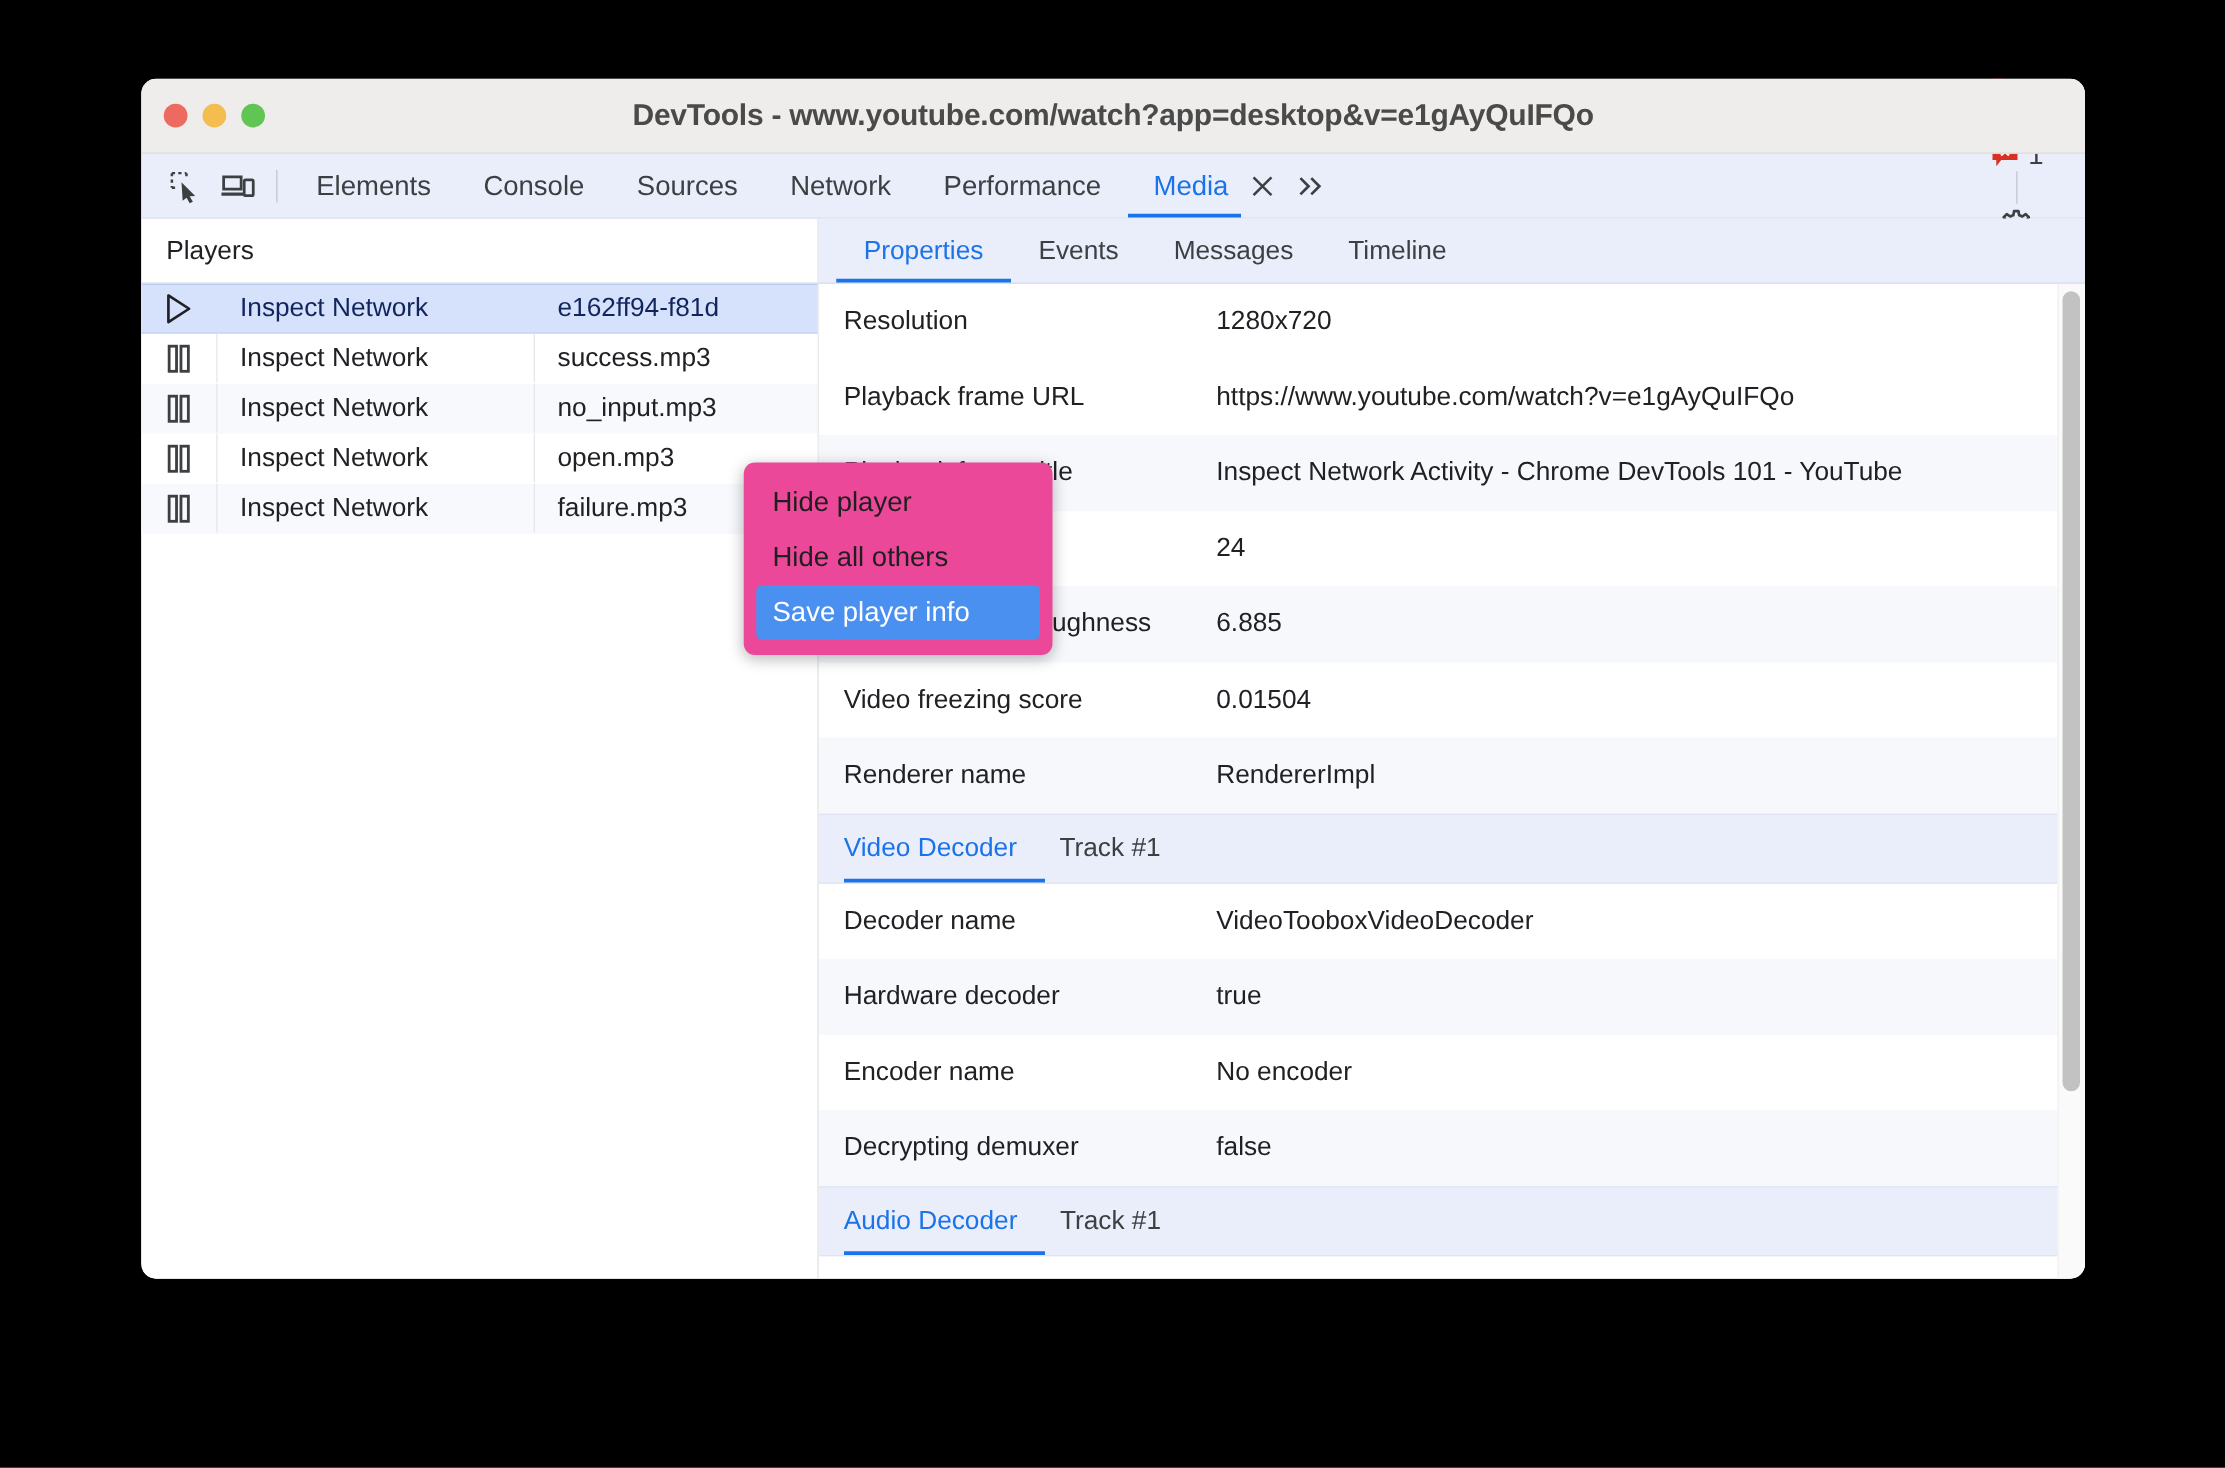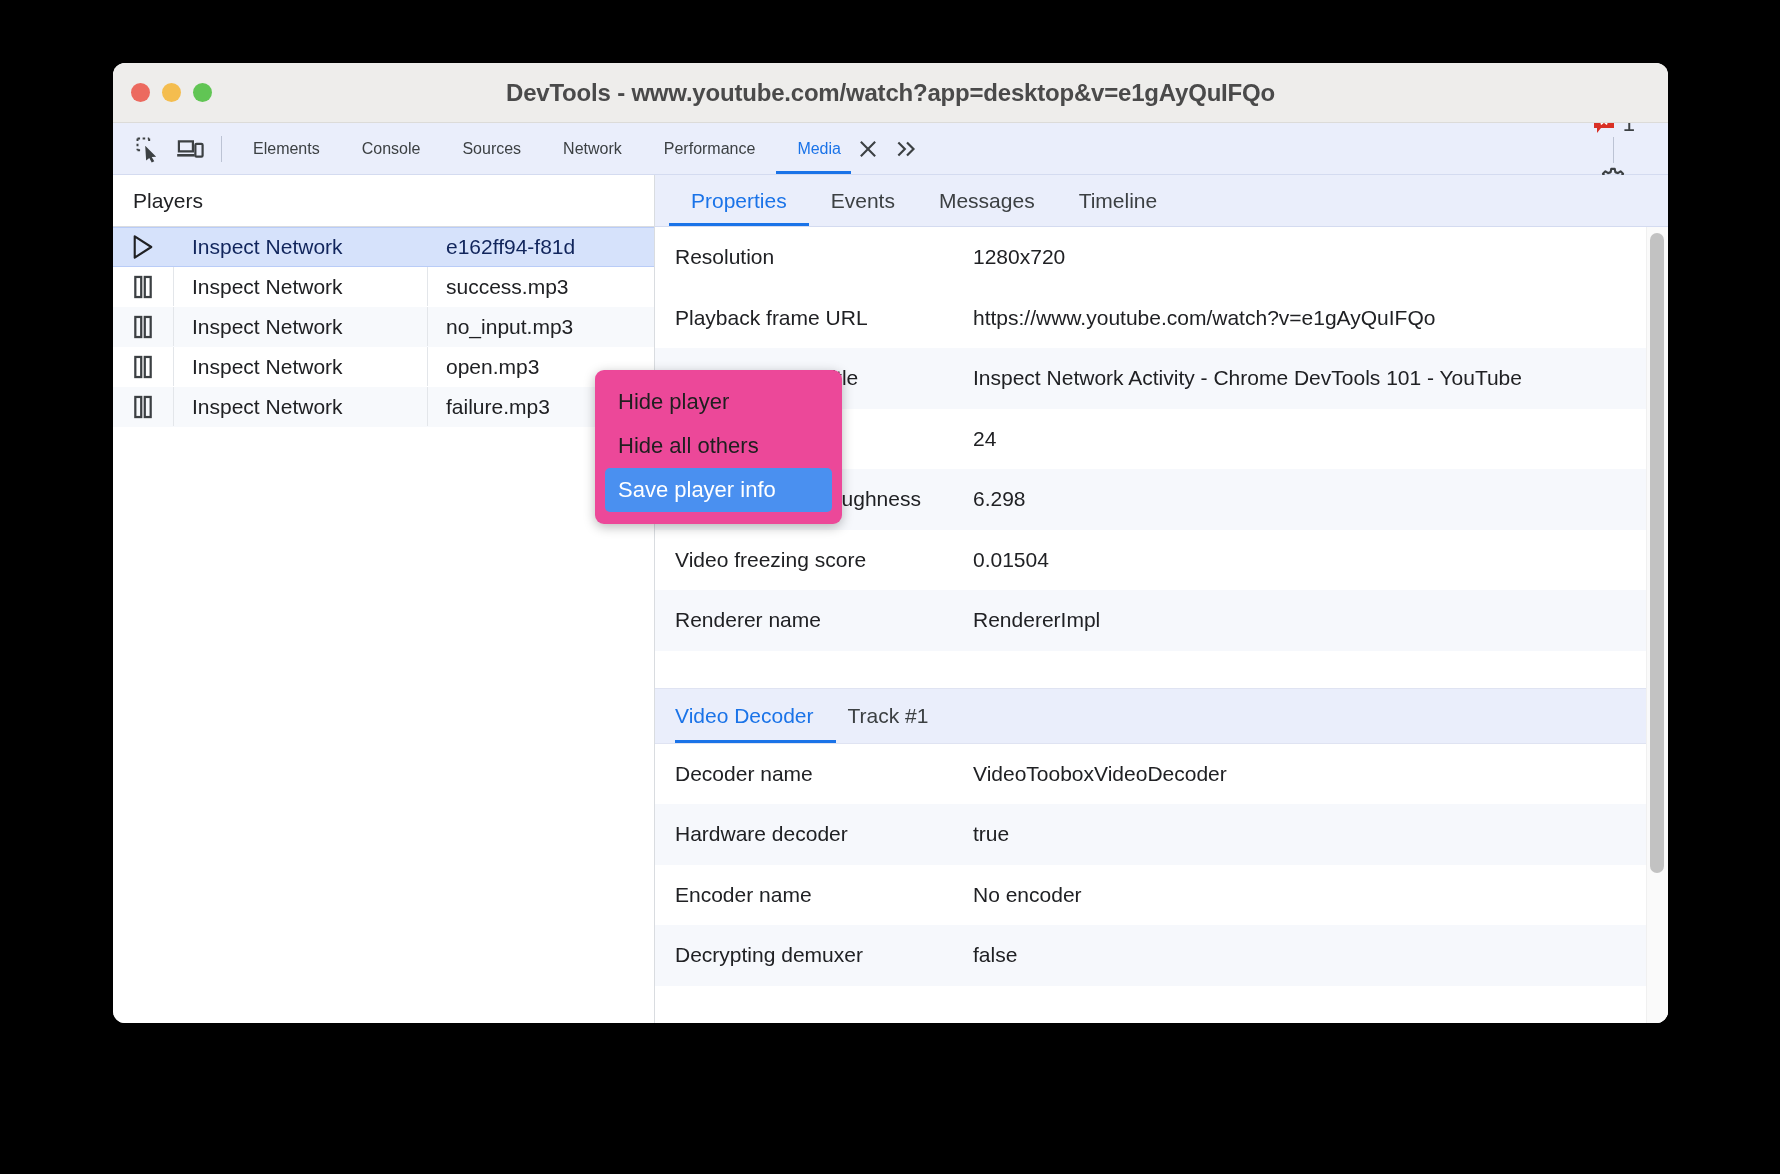--- a/index.html
+++ b/index.html
@@ -68,21 +68,21 @@
     width: 42px; height: 38px;
     display: flex; align-items: center; justify-content: center;
     cursor: pointer;
   }
   .tb-divider {
     width: 1px; height: 26px; background: #bcc3d4;
     margin: 0 10px;
   }
   #main-tabs { display: flex; align-items: center; height: 100%; }
   .main-tab {
-    font-size: 16px;
+    font-size: 22px;
     color: #3c4043;
     padding: 2px 21px;
     height: 100%;
     display: flex;
     align-items: center;
     cursor: pointer;
     white-space: nowrap;
   }
   .main-tab.active {
     color: #1a73e8;
@@ -232,21 +232,20 @@
     padding-right: 34px;
   }
   .decoder-bar {
     background: #eaeefb;
     display: flex;
     align-items: center;
     padding-left: 20px;
     height: 56px;
     border-top: 1px solid #dfe3f2;
     border-bottom: 1px solid #dfe3f2;
-    margin-top: 37px;
   }
   .decoder-tab {
     font-size: 21px;
     color: #3c4043;
     height: 100%;
     display: flex;
     align-items: center;
     padding: 0 18px 0 0;
     cursor: pointer;
   }
@@ -506,21 +505,21 @@
           <div class="prop-val">Inspect Network Activity - Chrome DevTools 101 - YouTube</div>
         </div>
 
         <div class="prop-row">
           <div class="prop-key">Frame rate</div>
           <div class="prop-val">24</div>
         </div>
 
         <div class="prop-row alt">
           <div class="prop-key">Video playback roughness</div>
-          <div class="prop-val">6.298</div>
+          <div class="prop-val">6.885</div>
         </div>
 
         <div class="prop-row">
           <div class="prop-key">Video freezing score</div>
           <div class="prop-val">0.01504</div>
         </div>
 
         <div class="prop-row alt">
           <div class="prop-key">Renderer name</div>
           <div class="prop-val">RendererImpl</div>

